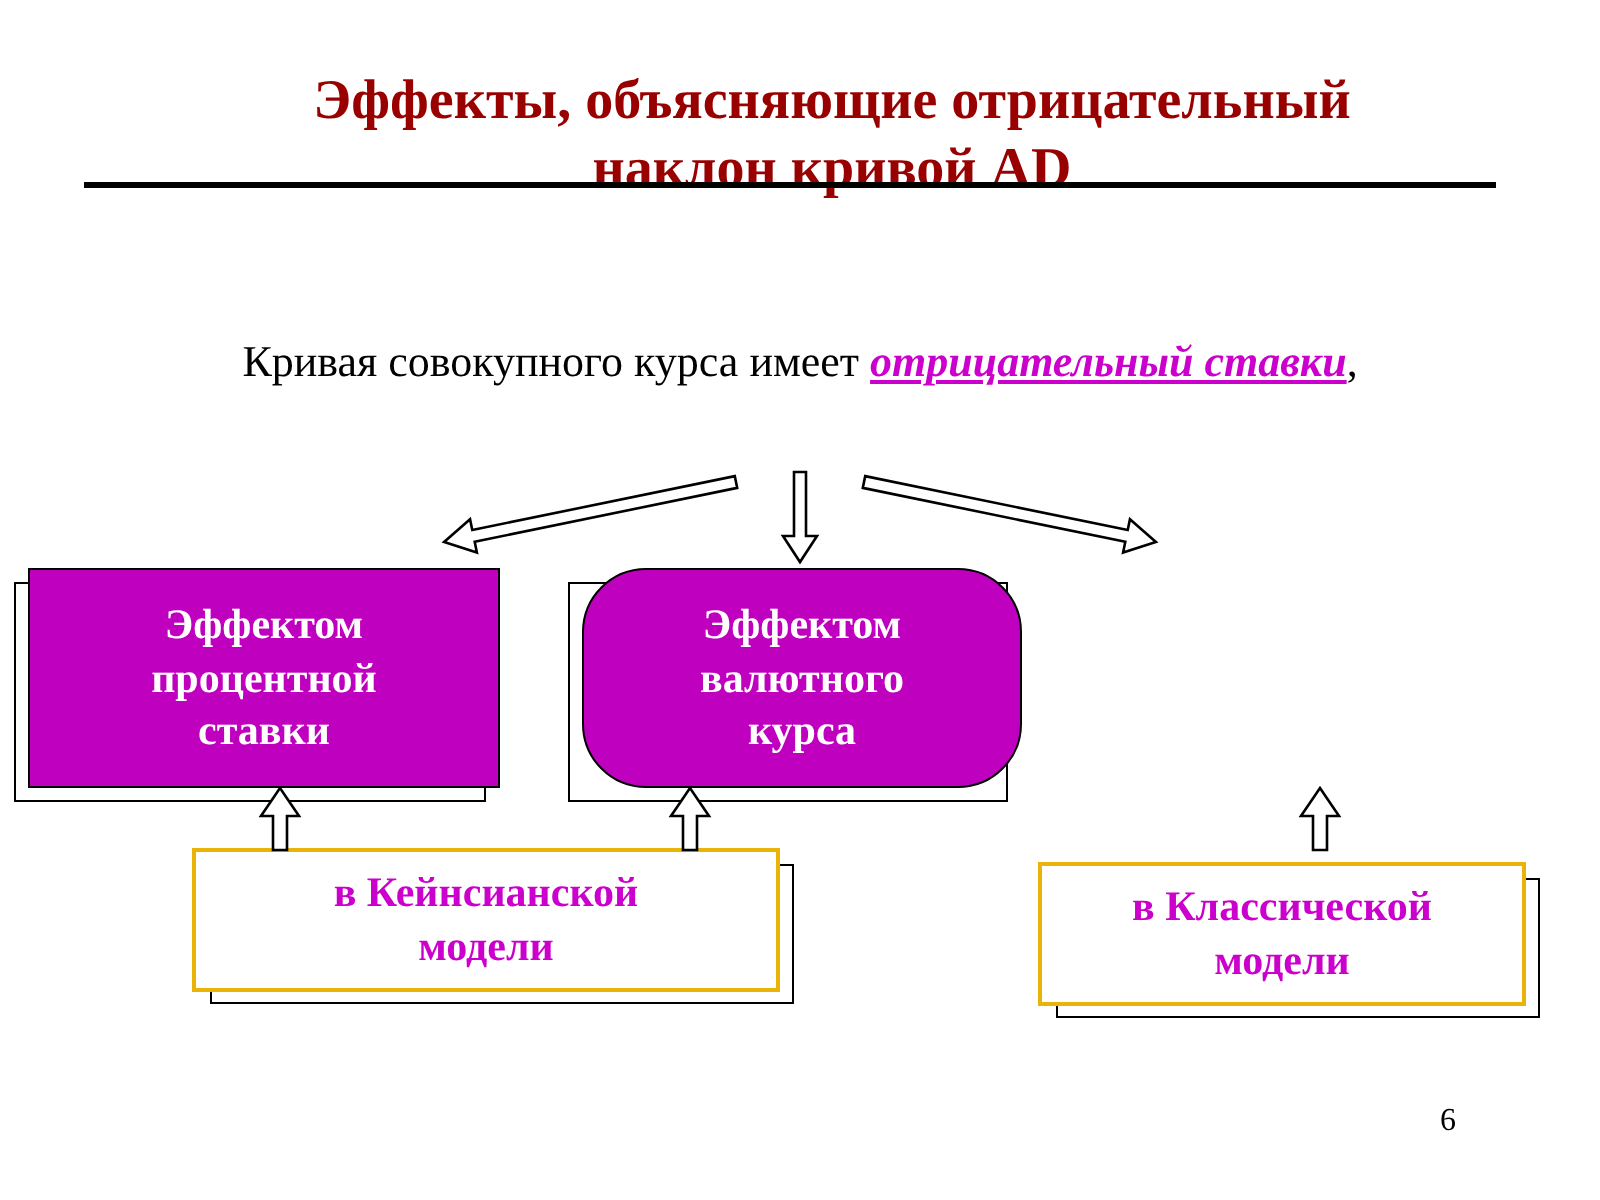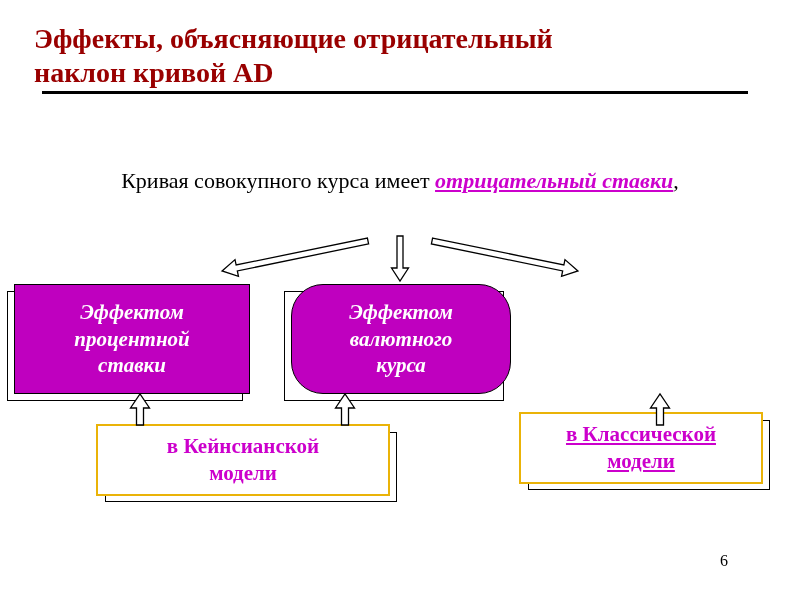--- a/index.html
+++ b/index.html
@@ -19,22 +19,22 @@
     background: #ffffff;
     font-family: "Liberation Serif", serif;
     overflow: hidden;
   }
 
   .slide-title {
     position: absolute;
     top: 18px;
     left: 30px;
     width: 740px;
-    margin: 4px;
-    text-align: left;
+    margin: 16px;
+    text-align: center;
     font-size: 28px;
     line-height: 1.22;
     font-weight: bold;
     color: var(--title-color);
     white-space: pre-line;
   }
 
   .divider {
     position: absolute;
     top: 91px;
@@ -64,21 +64,20 @@
 
   .effect-box {
     position: absolute;
     display: flex;
     align-items: center;
     justify-content: center;
     background: var(--box-fill);
     border: 1px solid #000000;
     color: var(--box-text);
     font-weight: bold;
-    font-style: italic;
     font-size: 21px;
     line-height: 1.28;
     text-align: center;
   }
   .effect-box::before {
     content: "";
     position: absolute;
     z-index: -1;
     left: -8px;
     top: 6px;
@@ -113,21 +112,21 @@
     left: 7px;
     top: 6px;
     width: 100%;
     height: 100%;
     background: #ffffff;
     border: 1px solid #000000;
   }
   .model-box span { display: inline-block; max-width: 200px; }
 
   #model-1 { left: 96px;  top: 424px; width: 294px; height: 72px; }
-  #model-2 { left: 519px; top: 412px; width: 244px; height: 72px; text-decoration: underline; }
+  #model-2 { left: 519px; top: 431px; width: 244px; height: 72px; }
 
   .arrows {
     position: absolute;
     left: 0;
     top: 0;
     z-index: 1;
     pointer-events: none;
   }
 
   .page-number {

